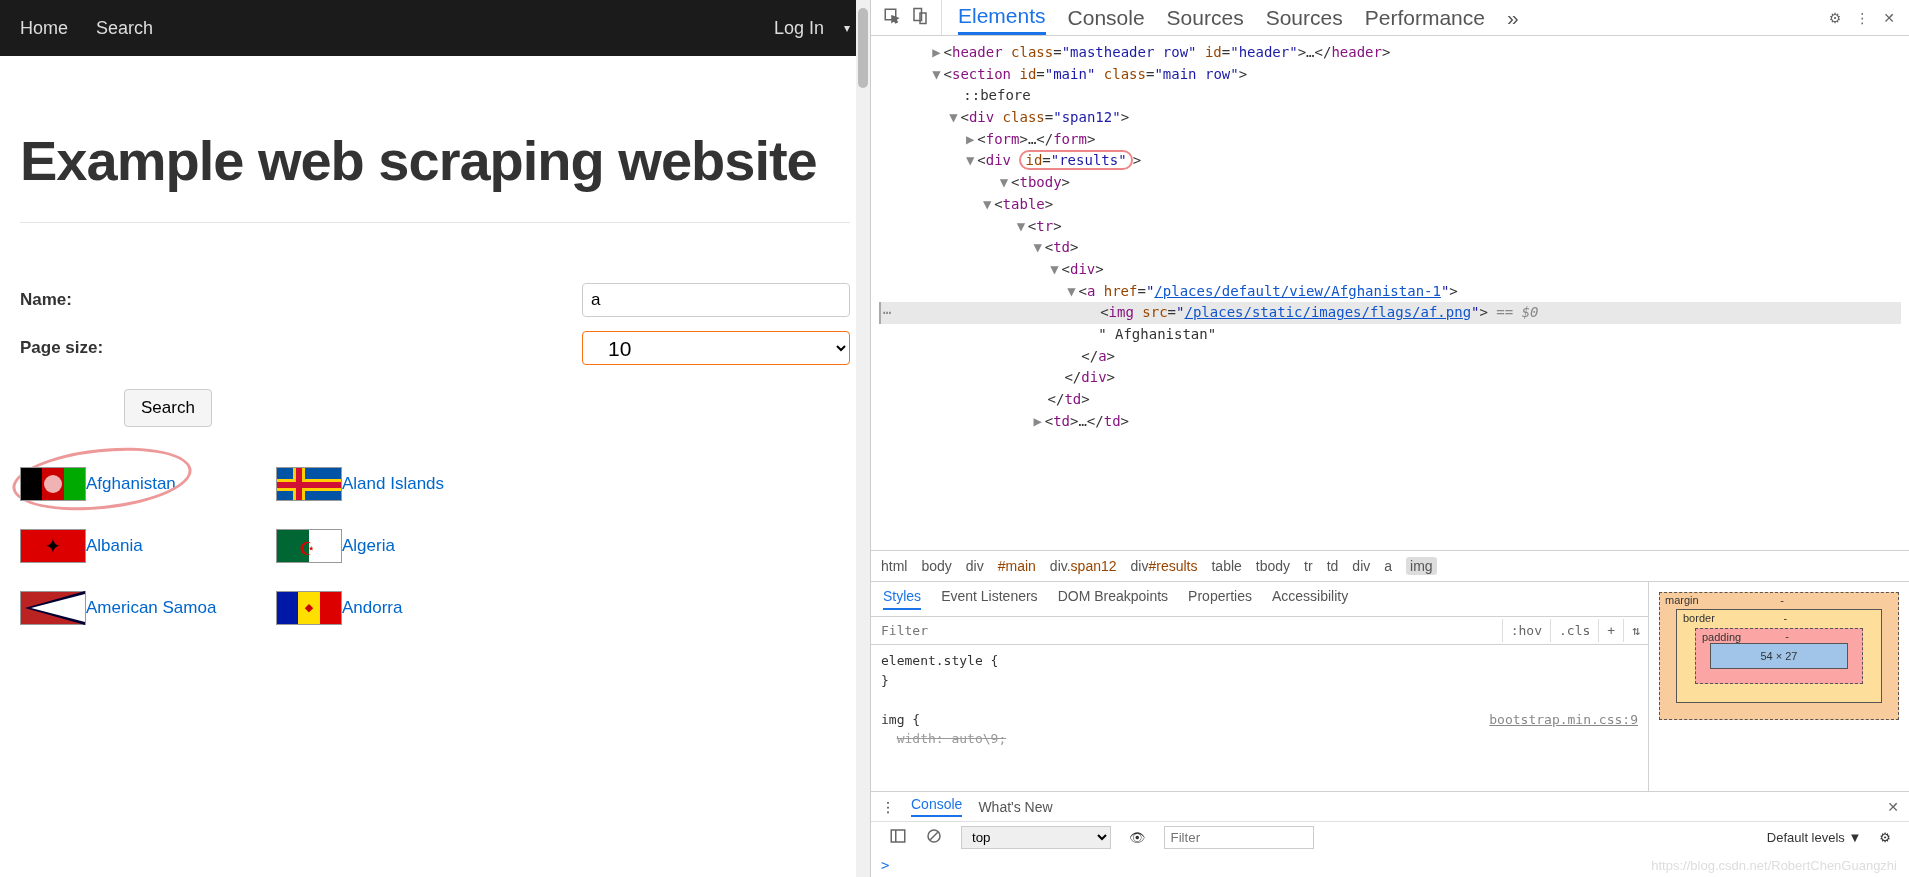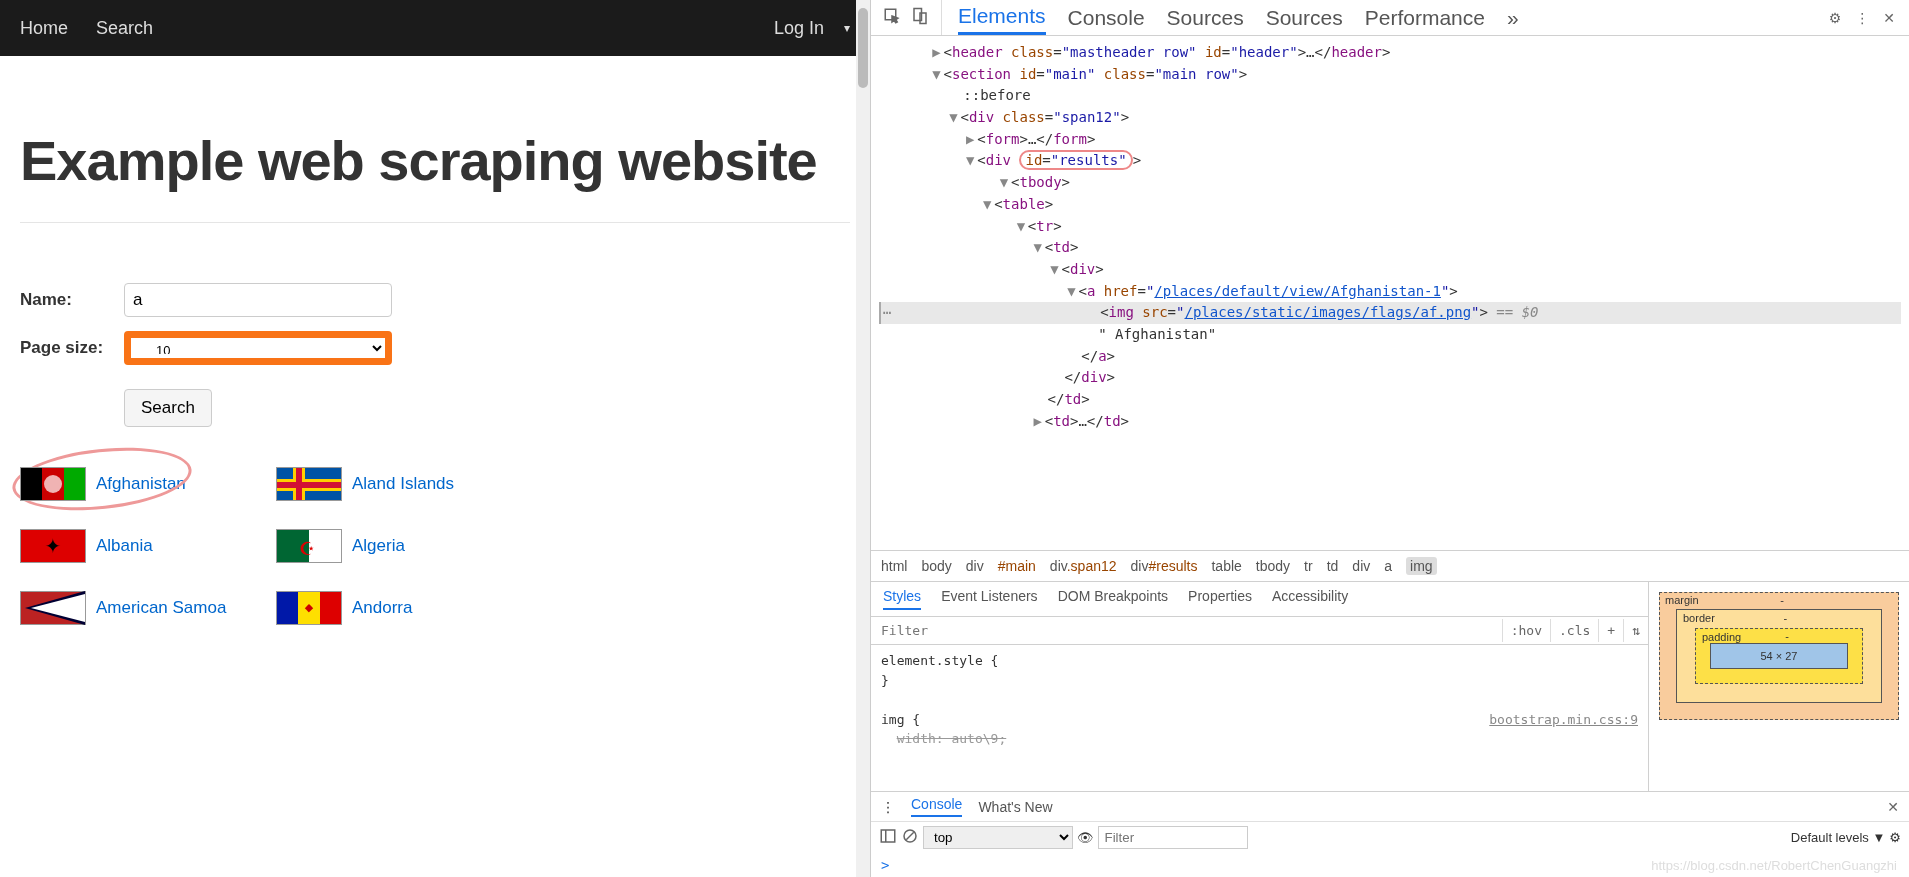--- a/index.html
+++ b/index.html
@@ -10,28 +10,28 @@
 .navbar { background: #1b1b1b; height: 56px; display: flex; align-items: center; padding: 0 20px; justify-content: space-between; color: #ccc; }
 .nav-left { display: flex; gap: 28px; }
 .nav-item { color: #ddd; font-size: 18px; cursor: pointer; }
 .nav-right { display: flex; align-items: center; gap: 20px; color: #ddd; font-size: 18px; }
 .caret { font-size: 12px; }
 
 .content { padding: 24px 20px 40px 20px; }
 h1.title { font-size: 56px; font-weight: bold; letter-spacing: -1px; line-height: 1.1; margin: 50px 0 30px 0; color: #333; }
 hr.rule { border: none; border-top: 1px solid #e5e5e5; margin-bottom: 60px; }
 
-.form-row { display: flex; align-items: center; margin-bottom: 14px; }
+.form-row { display: flex; align-items: center; margin-bottom: 14px; justify-content: space-between; }
 .form-label { width: 104px; font-weight: bold; font-size: 17px; }
 .form-input { width: 268px; height: 34px; border: 1px solid #ccc; border-radius: 4px; padding: 4px 8px; font-size: 17px; }
-.form-select { width: 268px; height: 34px; border: 7px solid #f97316; border-radius: 4px; padding: 4px 21px; font-size: 13px; background: #fff; }
+.form-select { width: 268px; height: 34px; border: 1px solid #f97316; border-radius: 4px; padding: 4px 21px; font-size: 21px; background: #fff; }
 .btn-search { margin-left: 104px; margin-top: 10px; padding: 8px 16px; background: #f5f5f5; border: 1px solid #ccc; border-radius: 4px; font-size: 17px; cursor: pointer; }
 
 .results { margin-top: 40px; display: grid; grid-template-columns: 240px 240px; gap: 28px 16px; }
-.country { display: flex; align-items: center; gap: 10px; }
+.country { display: flex; align-items: center; }
 .flag { width: 66px; height: 34px; border: 1px solid #999; display: inline-block; position: relative; }
 .country-link { color: #0066cc; font-size: 17px; text-decoration: none; }
 .circle-mark { position: absolute; border: 3px solid #e99; border-radius: 50%; pointer-events: none; transform: rotate(-6deg); }
 
 
 .flag-af { display: flex; }
 .flag-af .s1 { width: 33%; background: #000; }
 .flag-af .s2 { width: 34%; background: #c00; display:flex; align-items:center; justify-content:center; }
 .flag-af .s3 { width: 33%; background: #0a0; }
 .flag-af .emb { width:18px; height:18px; border-radius:50%; background:#fff; opacity:.7; }
@@ -95,28 +95,28 @@
 .dt-filter .chip { padding:4px 8px; color:#666; border-left:1px solid #ddd; cursor:pointer; font-size:13px; }
 .dt-styles-body { flex:1; overflow:auto; padding:6px 10px; font-size:13px; line-height:1.5; }
 .strikeout { text-decoration: line-through; color:#999; }
 .src { float:right; color:#888; text-decoration:underline; }
 
 .dt-box { width: 260px; padding: 10px; overflow:auto; }
 .bm { position:relative; font-size:11px; font-family:Arial; }
 .bm .lbl { position:absolute; top:2px; left:6px; }
 .bm-margin { background:#f9cc9d; border:1px dashed #555; padding:16px; }
 .bm-border { background:#fddf9b; border:1px solid #555; padding:18px; }
-.bm-padding { background:#fde047; border:1px dashed #555; padding:14px; }
+.bm-padding { background:#fca5a5; border:1px dashed #555; padding:14px; }
 .bm-content { background:#a0c5e8; border:1px solid #555; padding:6px 12px; text-align:center; }
 
 .dt-console-bar { border-top:1px solid #d0d0d0; display:flex; align-items:center; padding:4px 10px; gap:16px; font-family:"Segoe UI",Arial,sans-serif; font-size:14px; }
 .dt-console-bar .ctab { color:#555; cursor:pointer; }
 .dt-console-bar .ctab.active { border-bottom:2px solid #1a73e8; color:#1a73e8; padding-bottom:3px; }
 .dt-console-bar .x { margin-left:auto; cursor:pointer; color:#666; }
-.dt-console-tools { border-top:1px solid #e0e0e0; display:flex; align-items:center; padding:4px 8px; gap:4px; font-family:"Segoe UI",Arial,sans-serif; font-size:13px; }
+.dt-console-tools { border-top:1px solid #e0e0e0; display:flex; align-items:center; padding:4px 18px; gap:18px; font-family:"Segoe UI",Arial,sans-serif; font-size:13px; }
 .dt-console-tools select { border:1px solid #ccc; padding:2px 6px; width:150px; }
 .dt-console-tools input { border:1px solid #ccc; padding:3px 6px; width:150px; }
 .dt-console-tools .lvl { border:none; }
 .dt-prompt { padding:4px 10px; color:#1a73e8; font-family:Consolas,monospace; }
 .watermark { position:absolute; bottom:4px; right:12px; color:#ddd; font-size:13px; font-family:Arial; }
 svg.ico { width:18px; height:18px; }
 </style>
 </head>
 <body>
 

